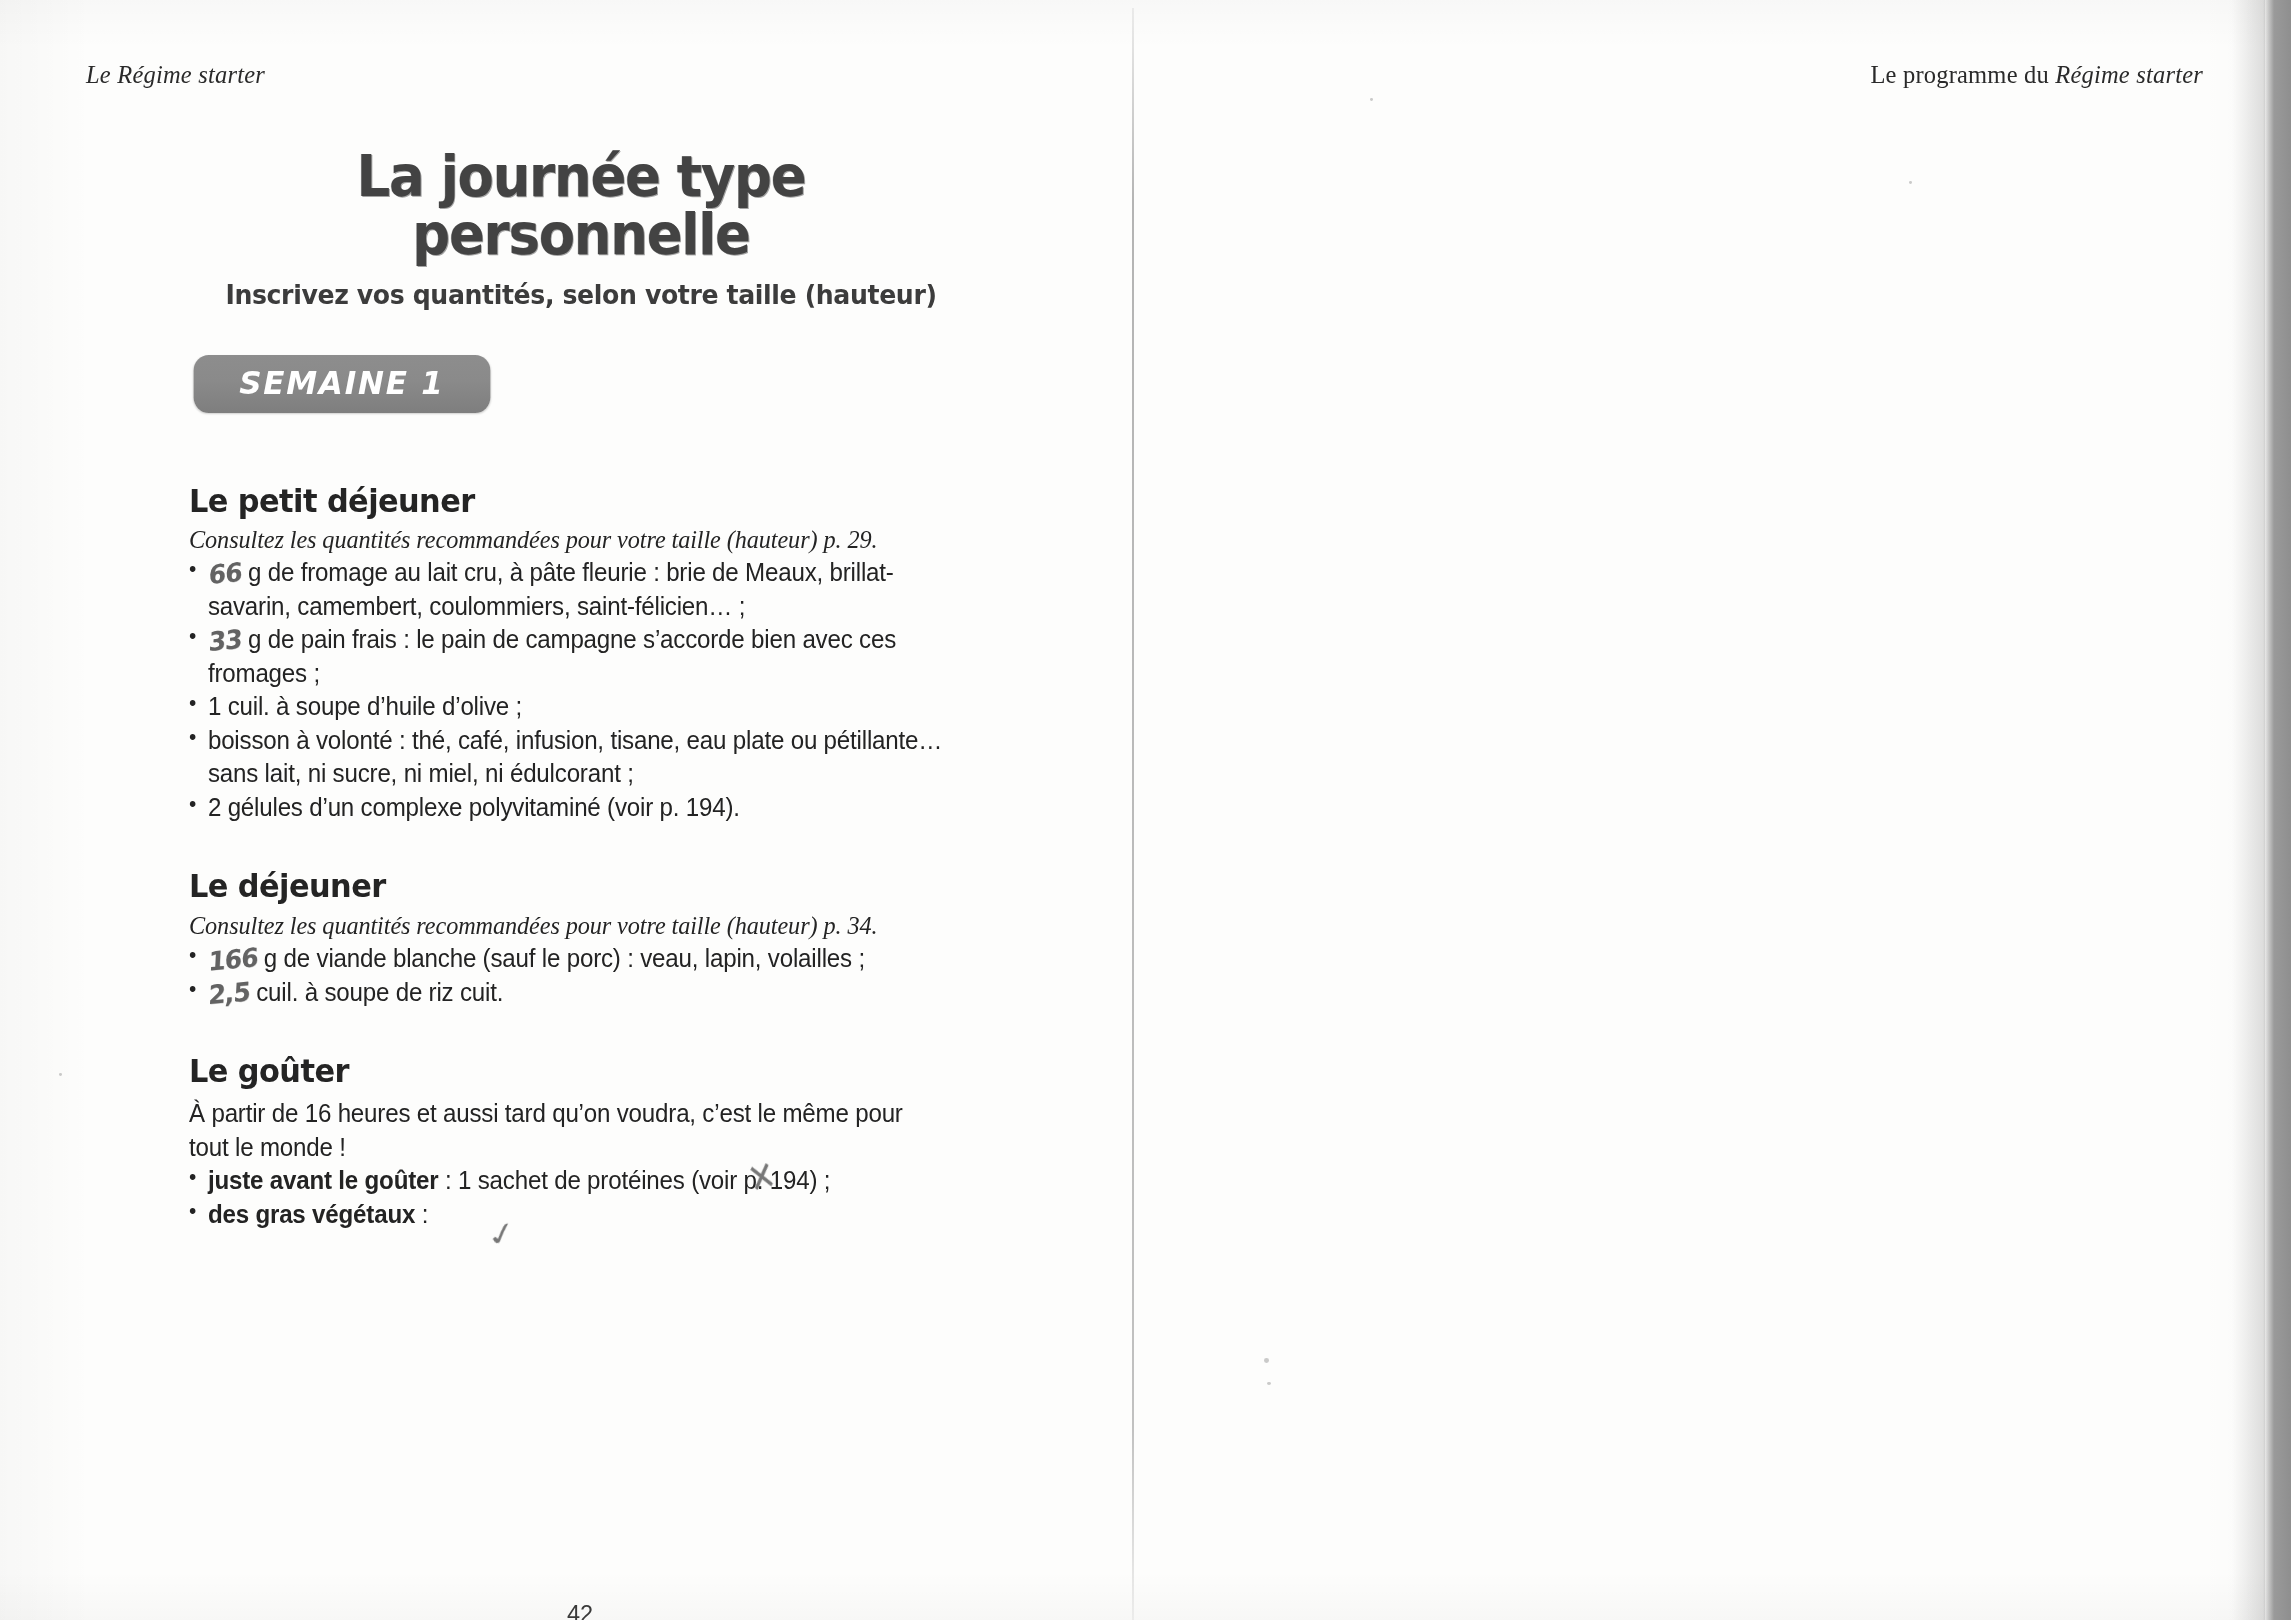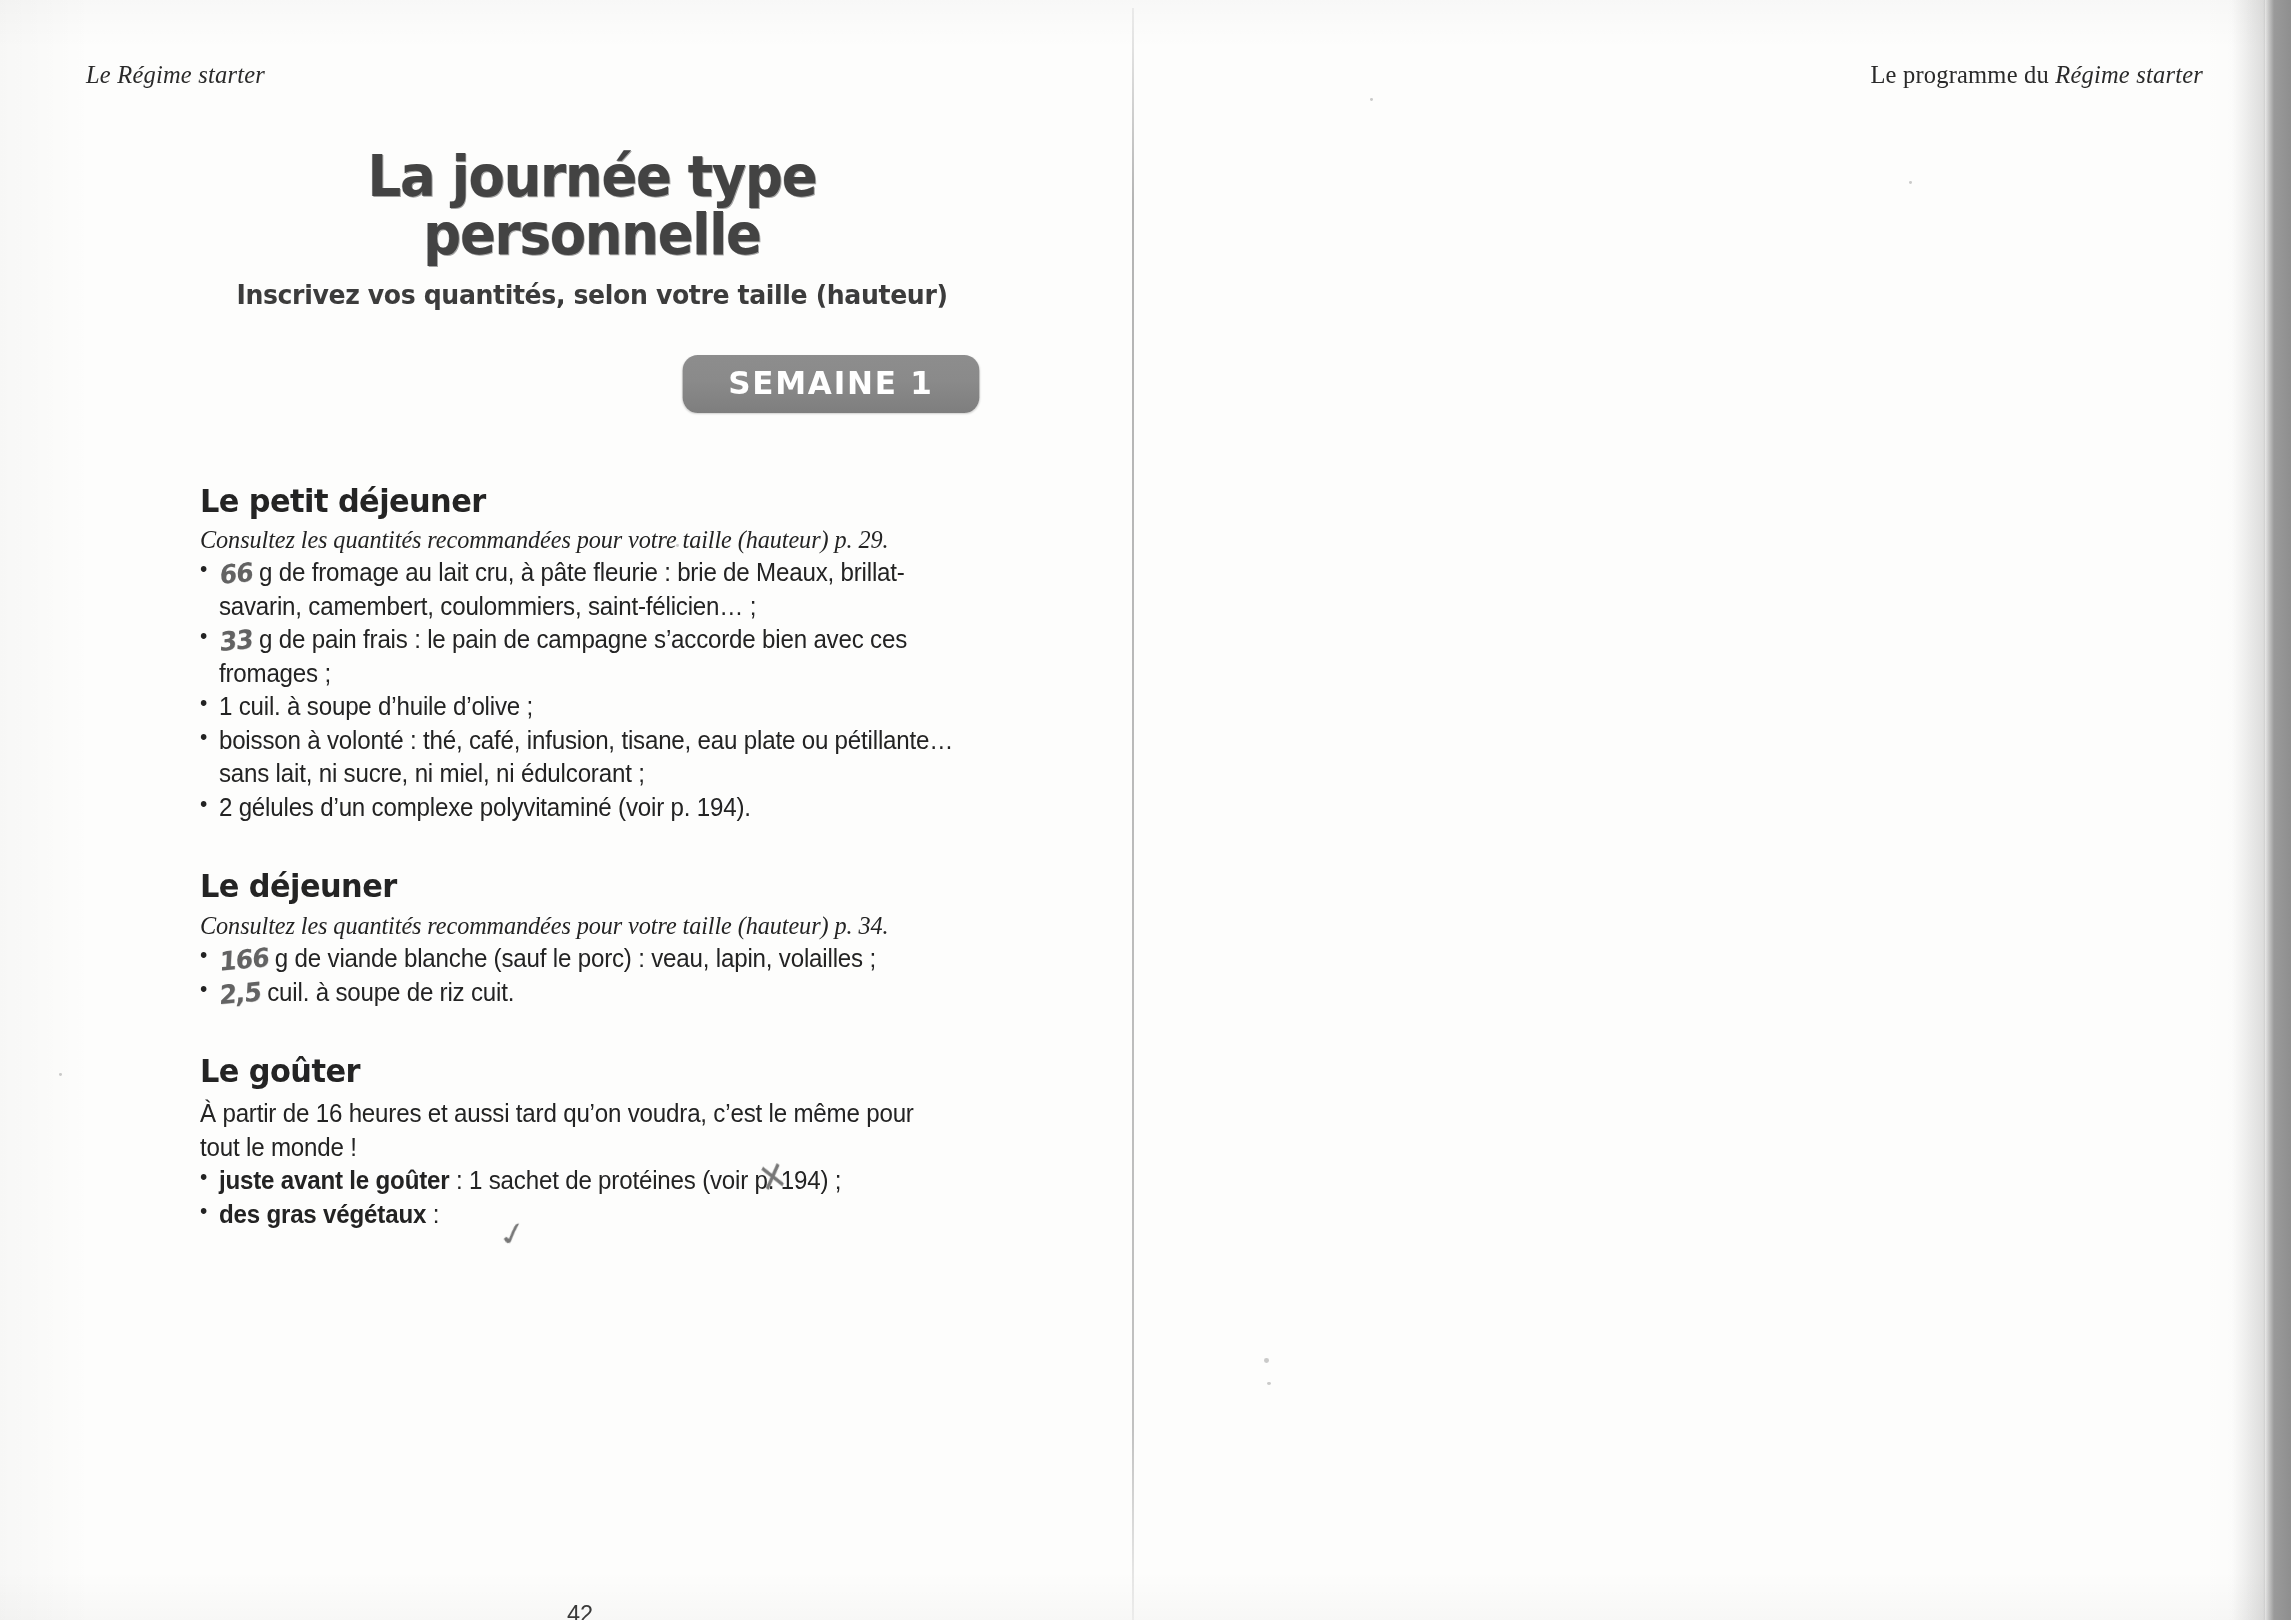--- a/index.html
+++ b/index.html
@@ -95,21 +95,21 @@
     bottom: -7.8px;
     font-family: "Liberation Sans", sans-serif;
     font-size: 23.5px;
     color: #3a3a3a;
   }
   .folio.left  { left: 567px; }
 
   
   .col-left-body {
     position: absolute;
-    left: 200px;
+    left: 189px;
     top: 147px;
     width: 784px;
   }
 
   .doc-title {
     font-family: "DejaVu Sans", sans-serif;
     font-weight: 700;
     font-size: 57px;
     line-height: 1.02;
     letter-spacing: -1.4px;
@@ -125,22 +125,23 @@
     font-weight: 700;
     font-size: 26.5px;
     text-align: center;
     color: #3c3c3c;
     letter-spacing: -0.4px;
     margin: 0 0 45px 0;
     transform: scaleX(0.95);
   }
 
   .week-badge-wrap {
-    text-align: right;
+    text-align: left;
     margin-bottom: 69px;
+    font-style: italic;
   }
   .week-badge {
     display: inline-block;
     background: linear-gradient(180deg, #8d8d8d 0%, #8a8a8a 45%, #7e7e7e 100%);
     color: #ffffff;
     font-family: "DejaVu Sans", sans-serif;
     font-weight: 700;
     font-size: 32px;
     letter-spacing: 1.8px;
     padding: 8.8px 47px 10.8px 47px;

